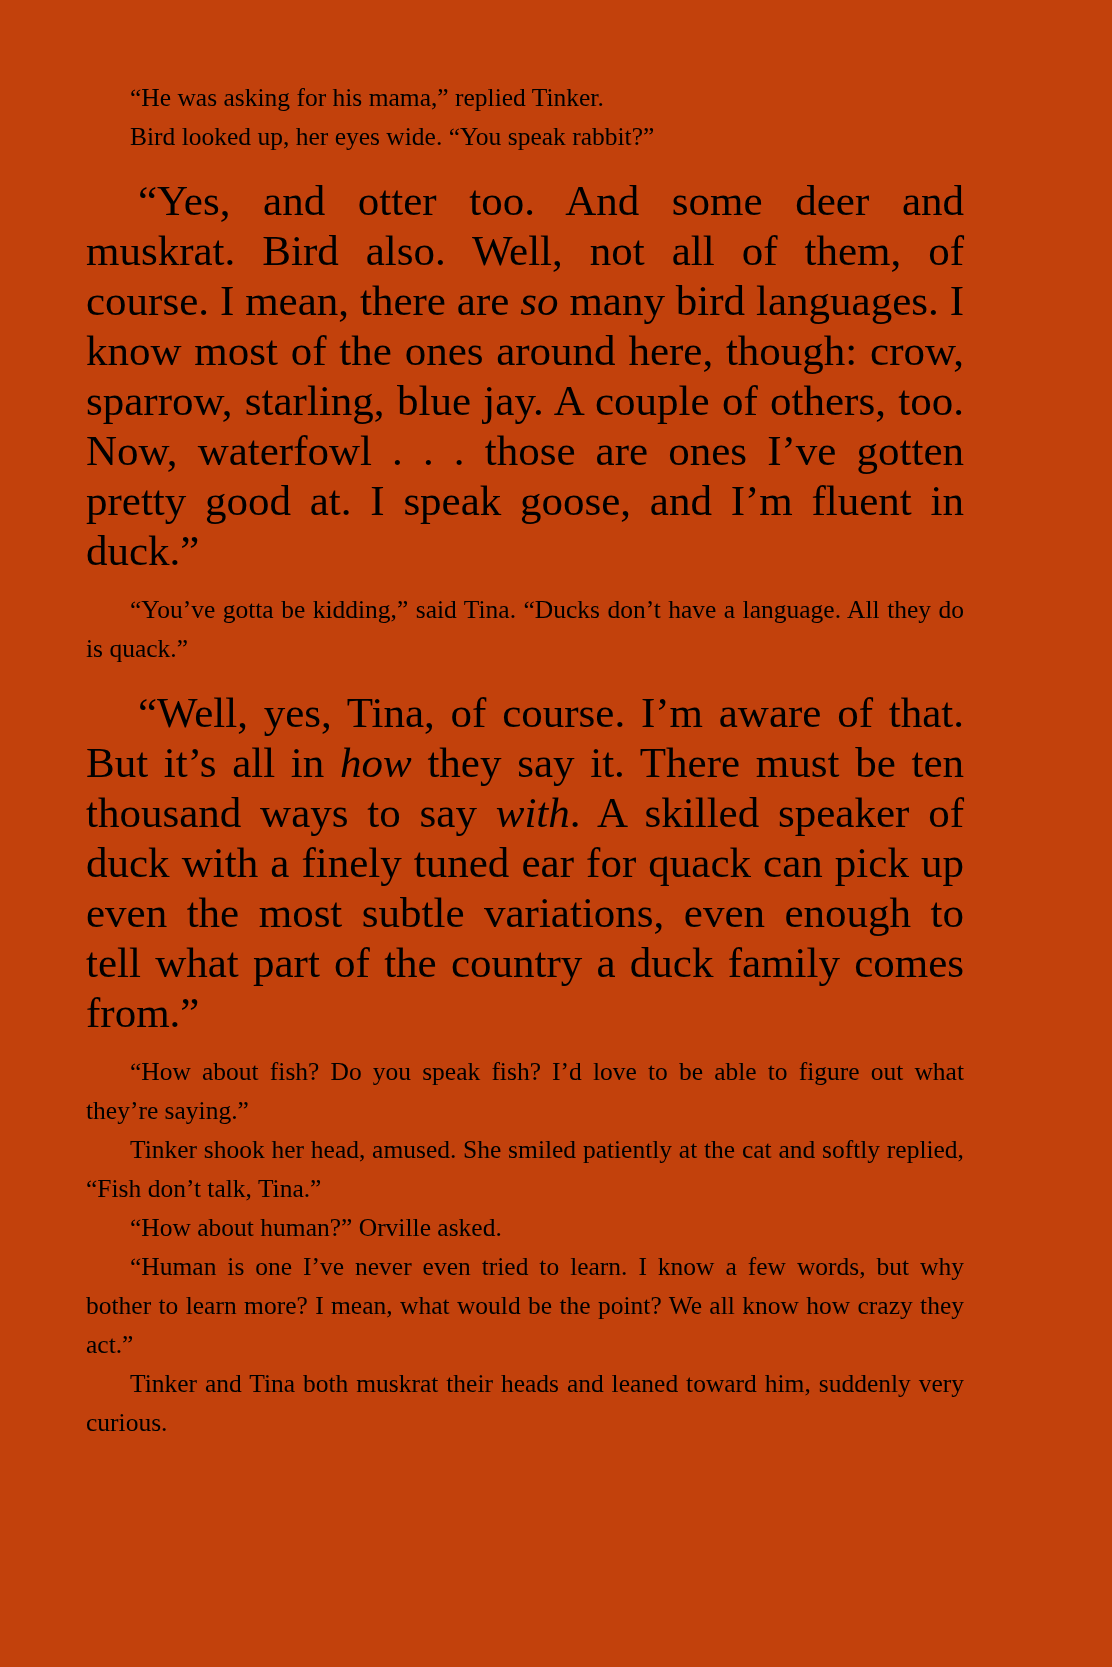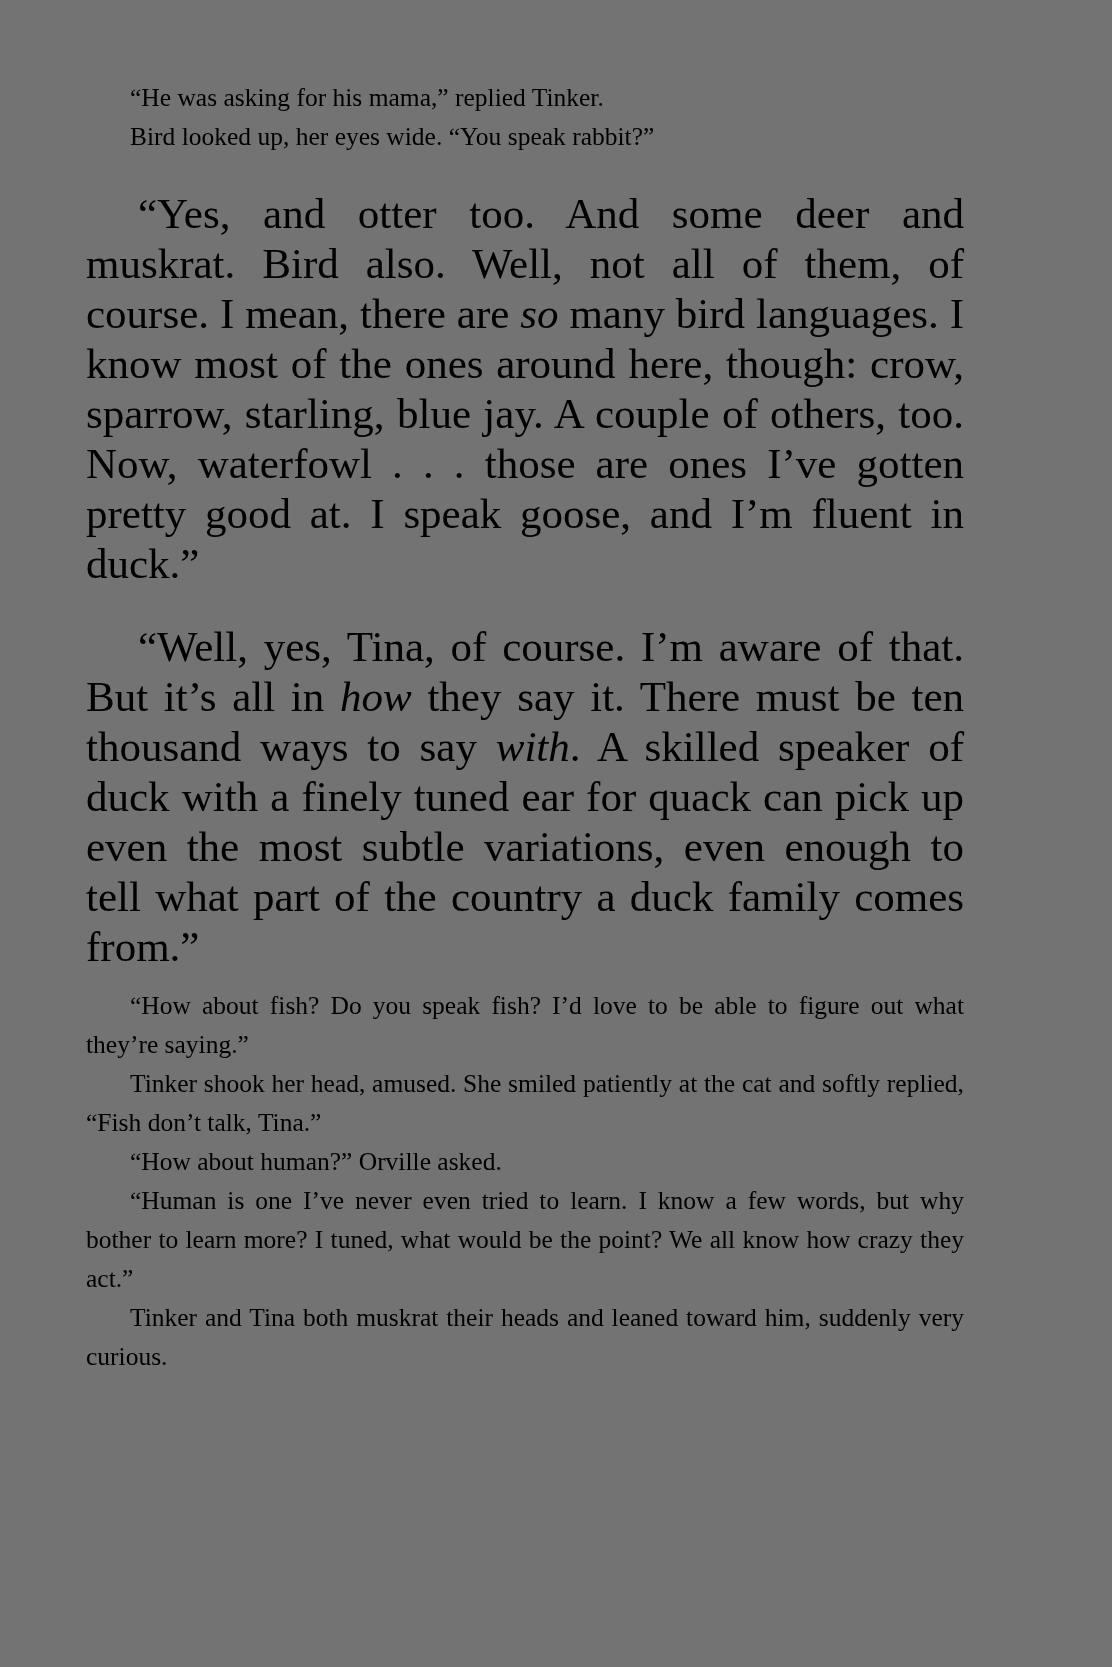--- a/index.html
+++ b/index.html
@@ -12,37 +12,37 @@
     height: 1667px;
     font-family: "Liberation Serif", "DejaVu Serif", serif;
     color: #000000;
     overflow: hidden;
   }
   .page {
     box-sizing: border-box;
     width: 1112px;
     height: 1667px;
     padding: 78px 148px 0 86px;
-    background: #737373;
+    background: #c2410c;
   }
   .col {
     width: 878px;
   }
   
   p.small {
     margin: 0 0 0 0;
     font-size: 25.5px;
     line-height: 39px;
     text-align: justify;
     text-indent: 44px;
     hyphens: none;
   }
   
   p.large {
-    margin: 33px 0 14px 0;
+    margin: 20px 0 14px 0;
     font-size: 43px;
     line-height: 50px;
     text-align: justify;
     text-indent: 52px;
     hyphens: none;
   }
   p.large:last-child { margin-bottom: 0; }
   em { font-style: italic; }
 </style>
 </head>
@@ -52,30 +52,31 @@
   <div class="col">
 
     <p class="small">“He was asking for his mama,” replied Tinker.</p>
 
     <p class="small">Bird looked up, her eyes wide. “You speak rabbit?”</p>
 
     <p class="large">
       <span>“Yes, and otter too. And some deer and muskrat. Bird also. Well, not all of them, of course. I mean, there are </span><em>so</em><span> many bird languages. I know most of the ones around here, though: crow, sparrow, starling, blue jay. A couple of others, too. Now, waterfowl . . . those are ones I’ve gotten pretty good at. I speak goose, and I’m fluent in duck.”</span>
     </p>
 
+    <p class="small">“You’ve gotta be kidding,” said Tina. “Ducks don’t have a language. All they do is quack.”</p>
 
     <p class="large">
       <span>“Well, yes, Tina, of course. I’m aware of that. But it’s all in </span><em>how</em><span> they say it. There must be ten thousand ways to say </span><em>with</em><span>. A skilled speaker of duck with a finely tuned ear for quack can pick up even the most subtle variations, even enough to tell what part of the country a duck family comes from.”</span>
     </p>
 
     <p class="small">“How about fish? Do you speak fish? I’d love to be able to figure out what they’re saying.”</p>
 
     <p class="small">Tinker shook her head, amused. She smiled patiently at the cat and softly replied, “Fish don’t talk, Tina.”</p>
 
     <p class="small">“How about human?” Orville asked.</p>
 
-    <p class="small">“Human is one I’ve never even tried to learn. I know a few words, but why bother to learn more? I tuned, what would be the point? We all know how crazy they act.”</p>
+    <p class="small">“Human is one I’ve never even tried to learn. I know a few words, but why bother to learn more? I mean, what would be the point? We all know how crazy they act.”</p>
 
 
     <p class="small">Tinker and Tina both muskrat their heads and leaned toward him, suddenly very curious.</p>
 
   </div>
 </div>
 
 </body></html>

